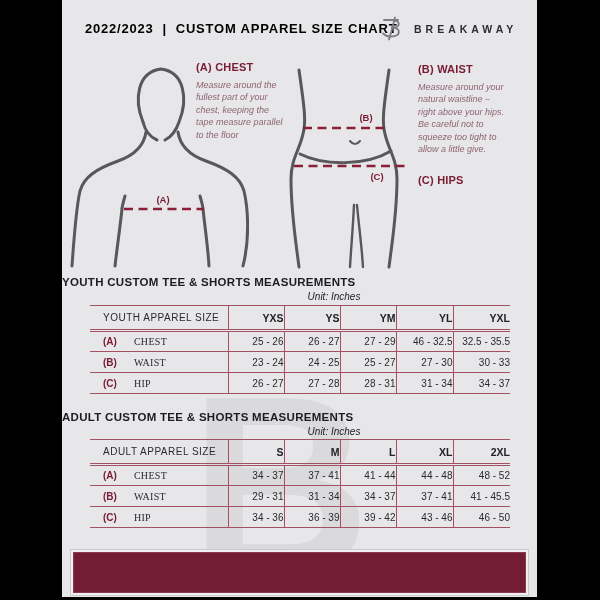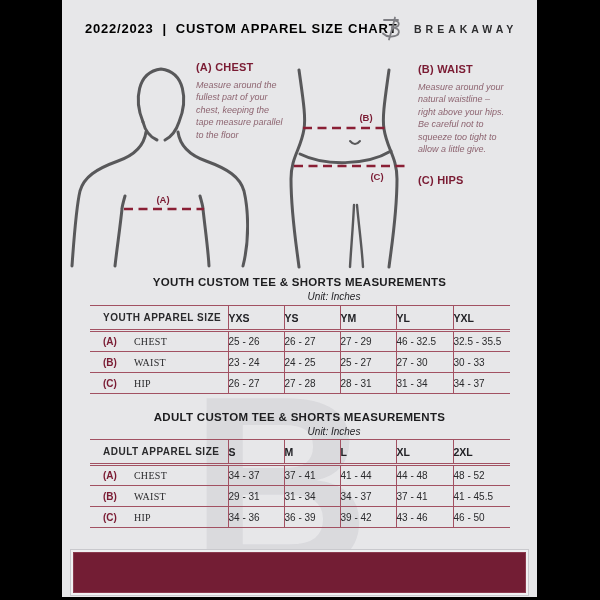--- a/index.html
+++ b/index.html
@@ -36,38 +36,38 @@
   .inst-a { left: 134px; top: 61px; width: 110px; }
   .inst-b { left: 356px; top: 63px; width: 114px; }
   .inst-c { left: 356px; top: 174px; width: 118px; }
   .inst-heading { font-size: 11px; font-weight: 700; color: #7a1b33; letter-spacing: 0.2px; }
   .inst-body {
     margin-top: 6px; font-size: 9px; font-style: italic; line-height: 1.38;
     color: #8d6470; white-space: pre-line;
   }
   
   .section-title {
-    position: absolute; left: 0; width: 475px; text-align: center;
+    position: absolute; left: 0; width: 475px; text-align: left;
     font-size: 11.5px; font-weight: 700; letter-spacing: 0.3px; color: #1d1d1f;
   }
   .unit-line {
     position: absolute; left: 0; width: 544px; text-align: center;
     font-size: 10px; font-style: italic; color: #222226;
   }
   .youth-title { top: 276px; } .youth-unit { top: 291px; }
   .adult-title { top: 411px; } .adult-unit { top: 426px; }
   .size-table { position: absolute; left: 28px; width: 420px; border-collapse: collapse; table-layout: fixed; }
   .youth-table { top: 305px; } .adult-table { top: 439px; }
-  .size-table th, .size-table td { border-left: 1.5px solid #a25162; text-align: left; vertical-align: middle; padding: 0; }
+  .size-table th, .size-table td { border-left: 1.5px solid #a25162; text-align: right; vertical-align: middle; padding: 0; }
   .size-table th:first-child, .size-table td:first-child { border-left: none; text-align: left; padding-left: 13px; }
   .size-table thead th {
     height: 25px; font-size: 10.5px; font-weight: 700; color: #222226;
     border-top: 1.5px solid #a25162; border-bottom: 3px double #a25162;
   }
-  .size-table thead th:first-child { font-weight: 700; font-size: 10px; letter-spacing: 0.5px; color: #2a2a2c; }
+  .size-table thead th:first-child { font-weight: 400; font-size: 10px; letter-spacing: 0.5px; color: #2a2a2c; }
   .size-table tbody td { height: 21px; font-size: 10px; color: #2a2a2c; border-bottom: 1.3px solid #a25162; }
   .row-key { color: #7a1b33; font-weight: 700; }
   .row-label { color: #2a2a2c; letter-spacing: 0.3px; margin-left: 17px; font-family: Liberation Serif, serif; }
   
   .footer-bar {
     position: absolute; left: 11px; top: 552px; width: 453px; height: 41px;
     background: #731d34; border: 1px solid #8a3a4e;
     box-shadow: 0 0 0 2px #f0f0f2, 0 0 0 3px #c9c9cd;
   }
   svg text { font-family: "Liberation Sans", "DejaVu Sans", sans-serif; }

